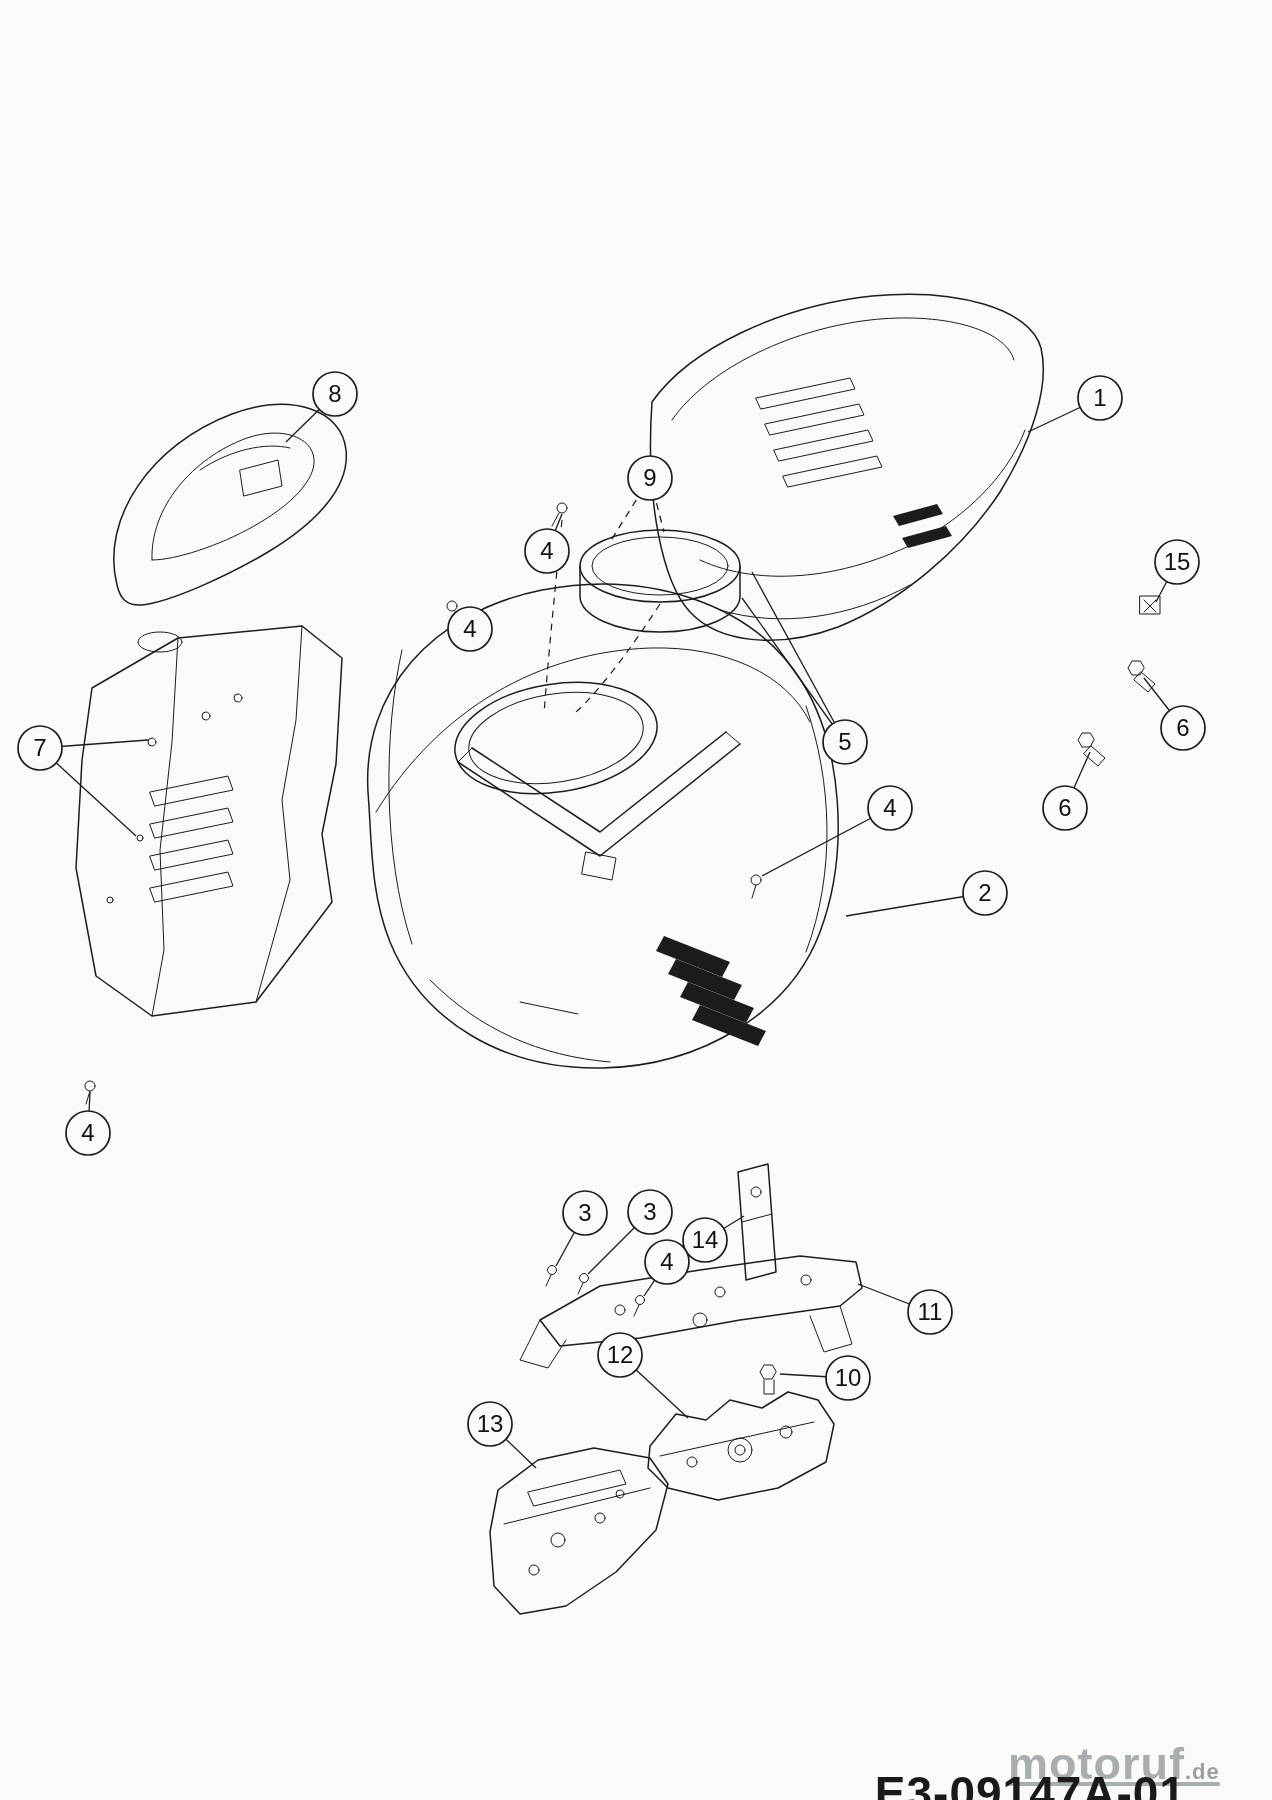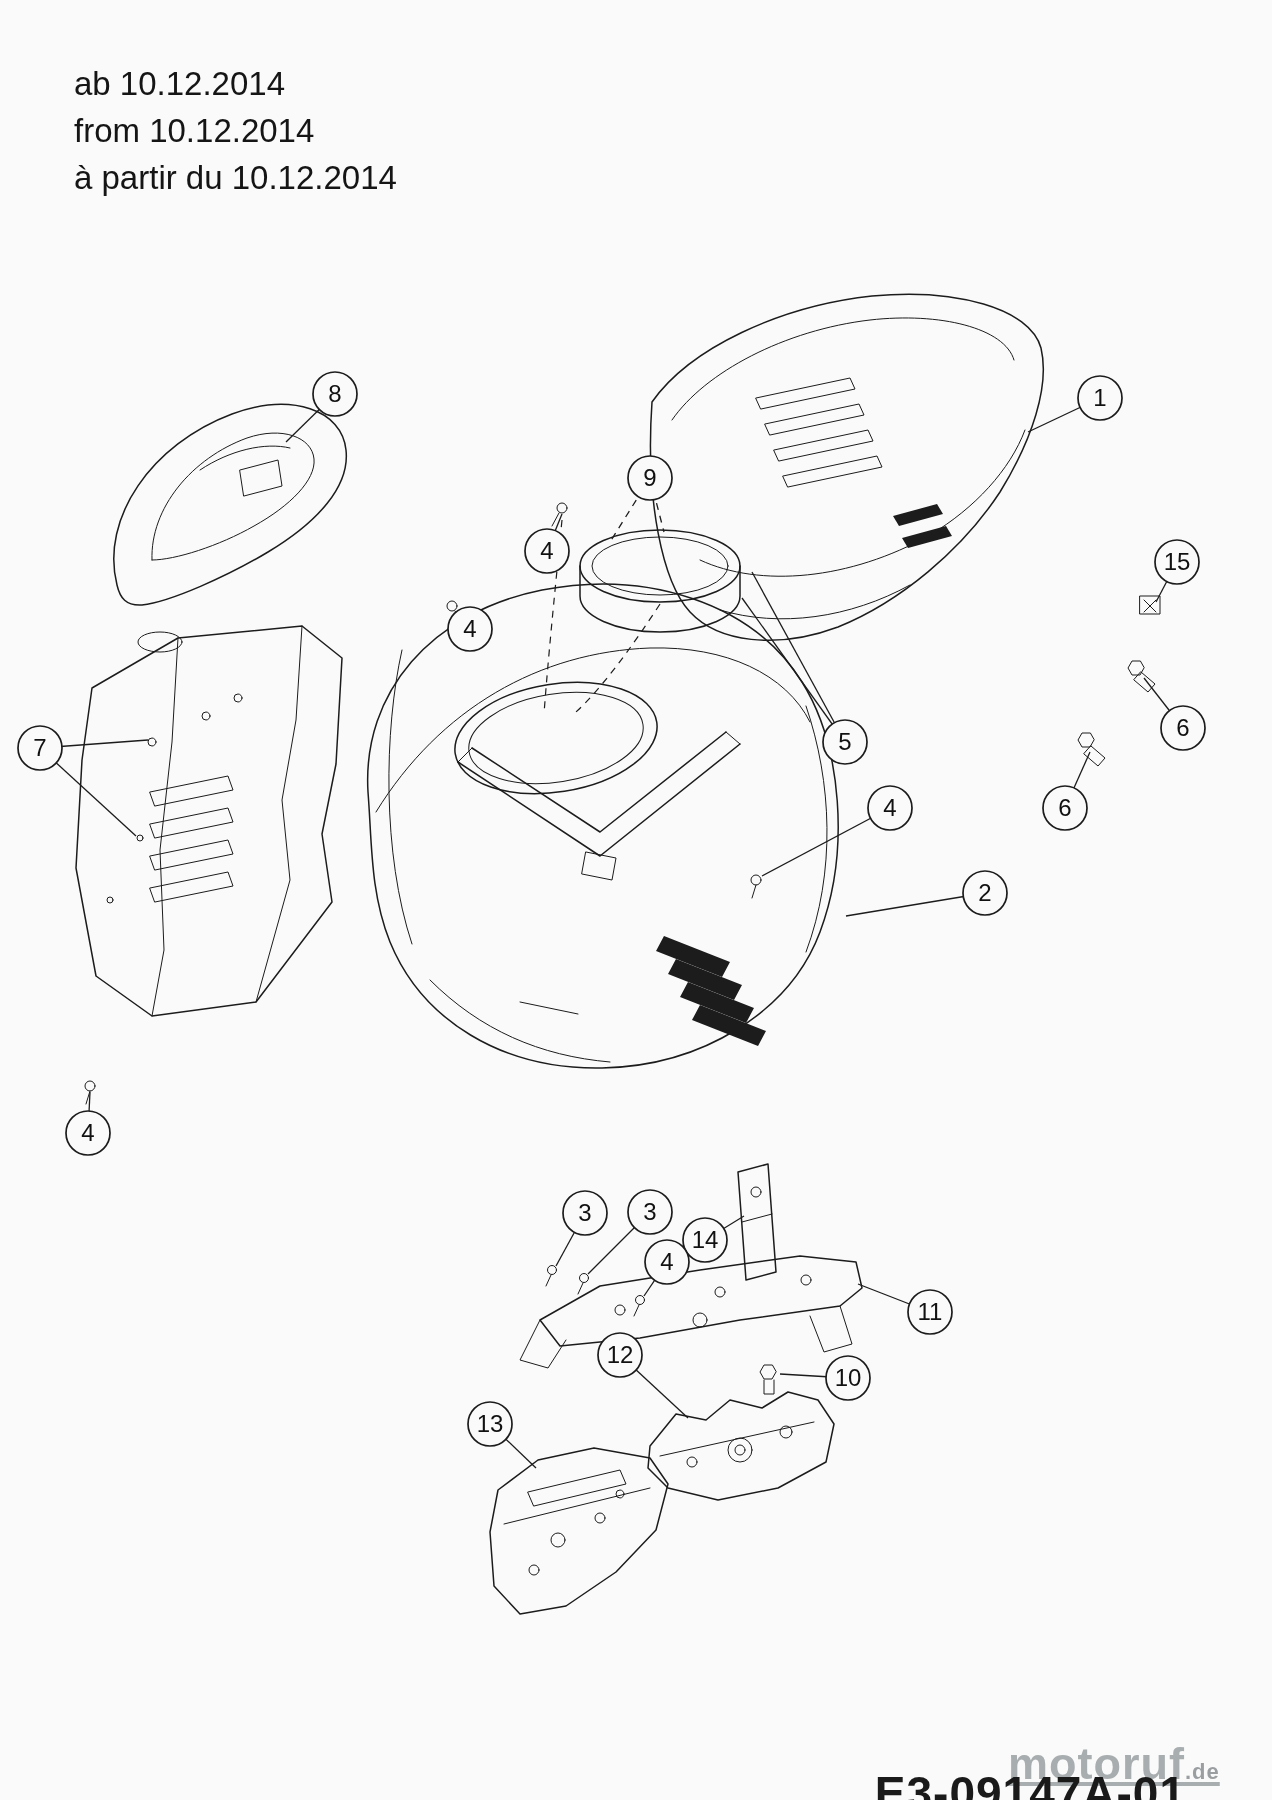--- a/index.html
+++ b/index.html
@@ -34,25 +34,20 @@
     letter-spacing:1px;
     text-decoration:underline;
   }
   .watermark .wm-suffix{font-size:22px;font-weight:bold;color:#8a8f92;}
 </style>
 </head>
 <body>
 
 <div class="page">
 
-  <div class="header-notes">
-    <div>ab 10.12.2014</div>
-    <div>from 10.12.2014</div>
-    <div>à partir du 10.12.2014</div>
-  </div>
 
   <svg class="diagram-svg" width="1272" height="1800" viewBox="0 0 1272 1800" xmlns="http://www.w3.org/2000/svg">
 
     <g>
       <path class="ln" d="M652,402 C690,348 780,306 872,296 C955,288 1030,308 1041,348 C1050,386 1032,440 1000,492 C962,550 900,602 838,627 C776,650 718,642 690,612 C663,583 645,502 652,402 Z"></path>
       <path class="ln-thin" d="M672,420 C705,372 785,330 870,320 C940,312 1005,328 1014,360"></path>
       <path class="ln-thin" d="M700,560 C760,588 850,580 930,535 C975,508 1010,470 1025,430"></path>
       <path class="ln-thin" d="M720,610 C780,628 850,618 910,585"></path>
       <path class="ln-thin" d="M756,398 l94,-20 l5,11 l-94,20 Z"></path>
       <path class="ln-thin" d="M765,424 l94,-20 l5,11 l-94,20 Z"></path>

